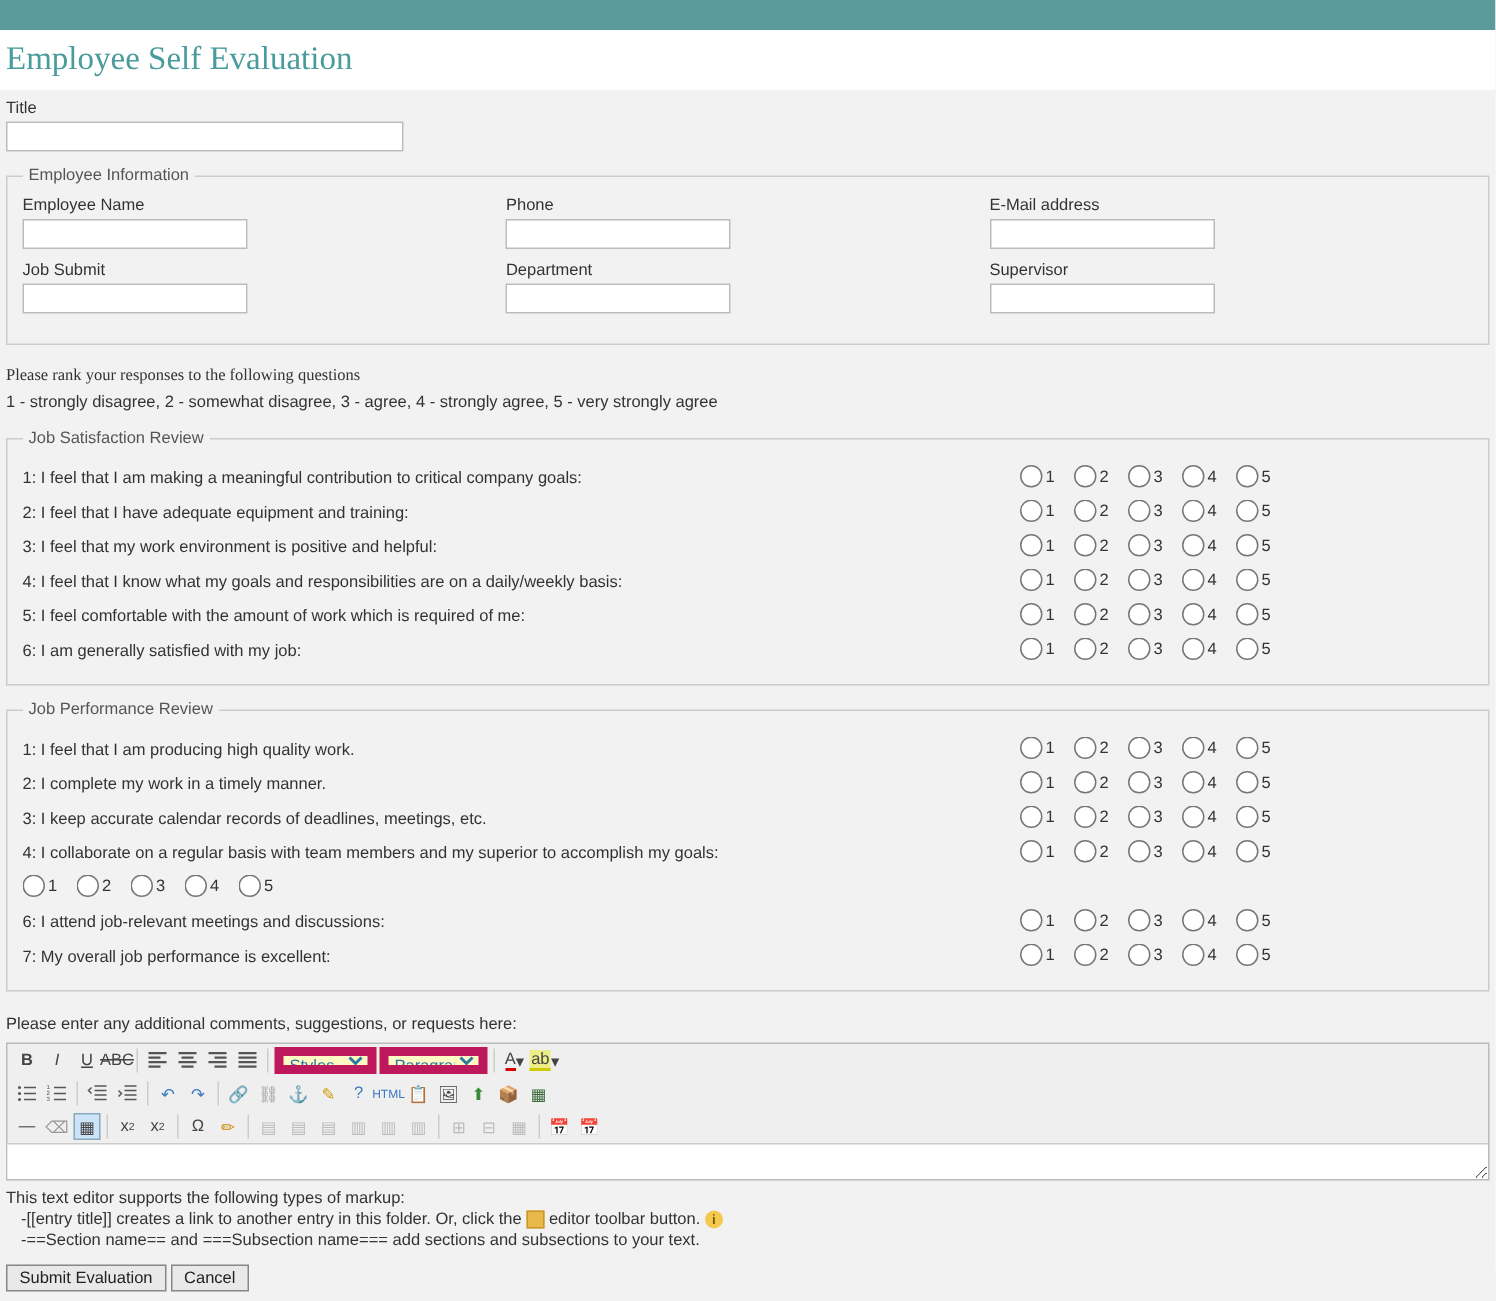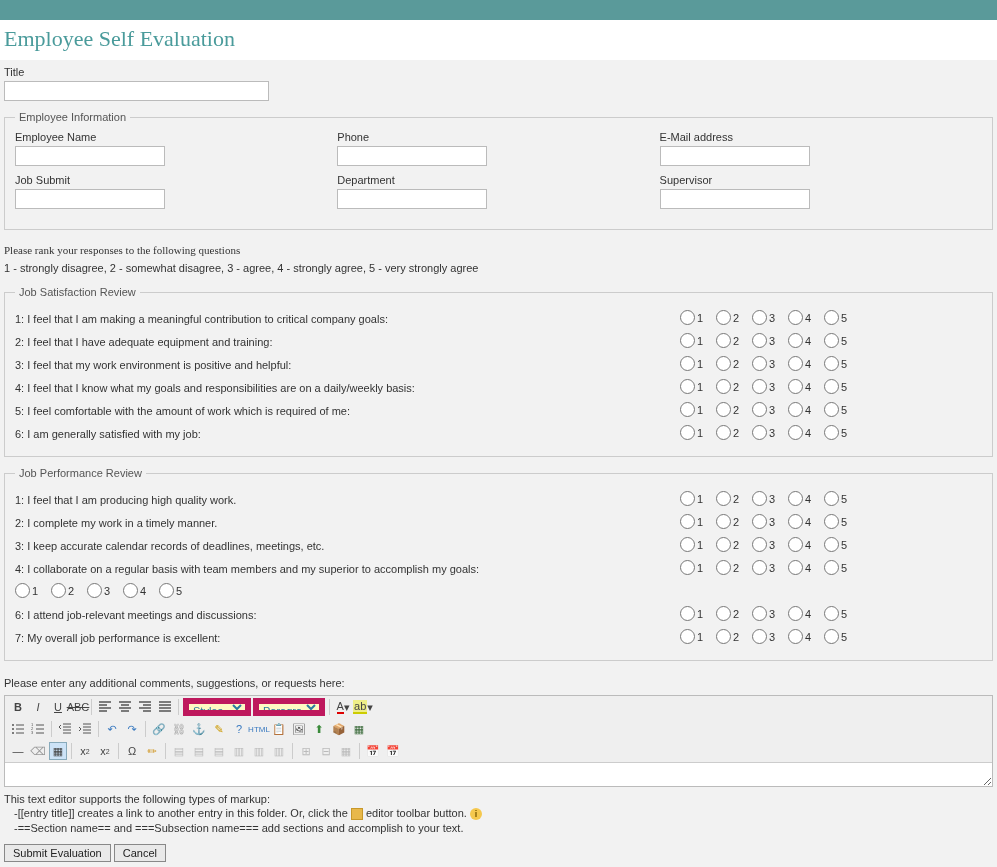--- a/index.html
+++ b/index.html
@@ -687,21 +687,21 @@
   </div>
 
   <div class="markup-help">
     <div>This text editor supports the following types of markup:</div>
     <div class="line">
       <span>-[[entry title]] creates a link to another entry in this folder. Or, click the </span>
       <span class="mini-icon"></span>
       <span> editor toolbar button. </span>
       <span class="info-icon">i</span>
     </div>
-    <div class="line">-==Section name== and ===Subsection name=== add sections and accomplish to your text.</div>
+    <div class="line">-==Section name== and ===Subsection name=== add sections and subsections to your text.</div>
   </div>
 
   <div class="btn-row">
     <button class="form-btn">Submit Evaluation</button>
     <button class="form-btn">Cancel</button>
   </div>
 
 </div>
 
 </body></html>

